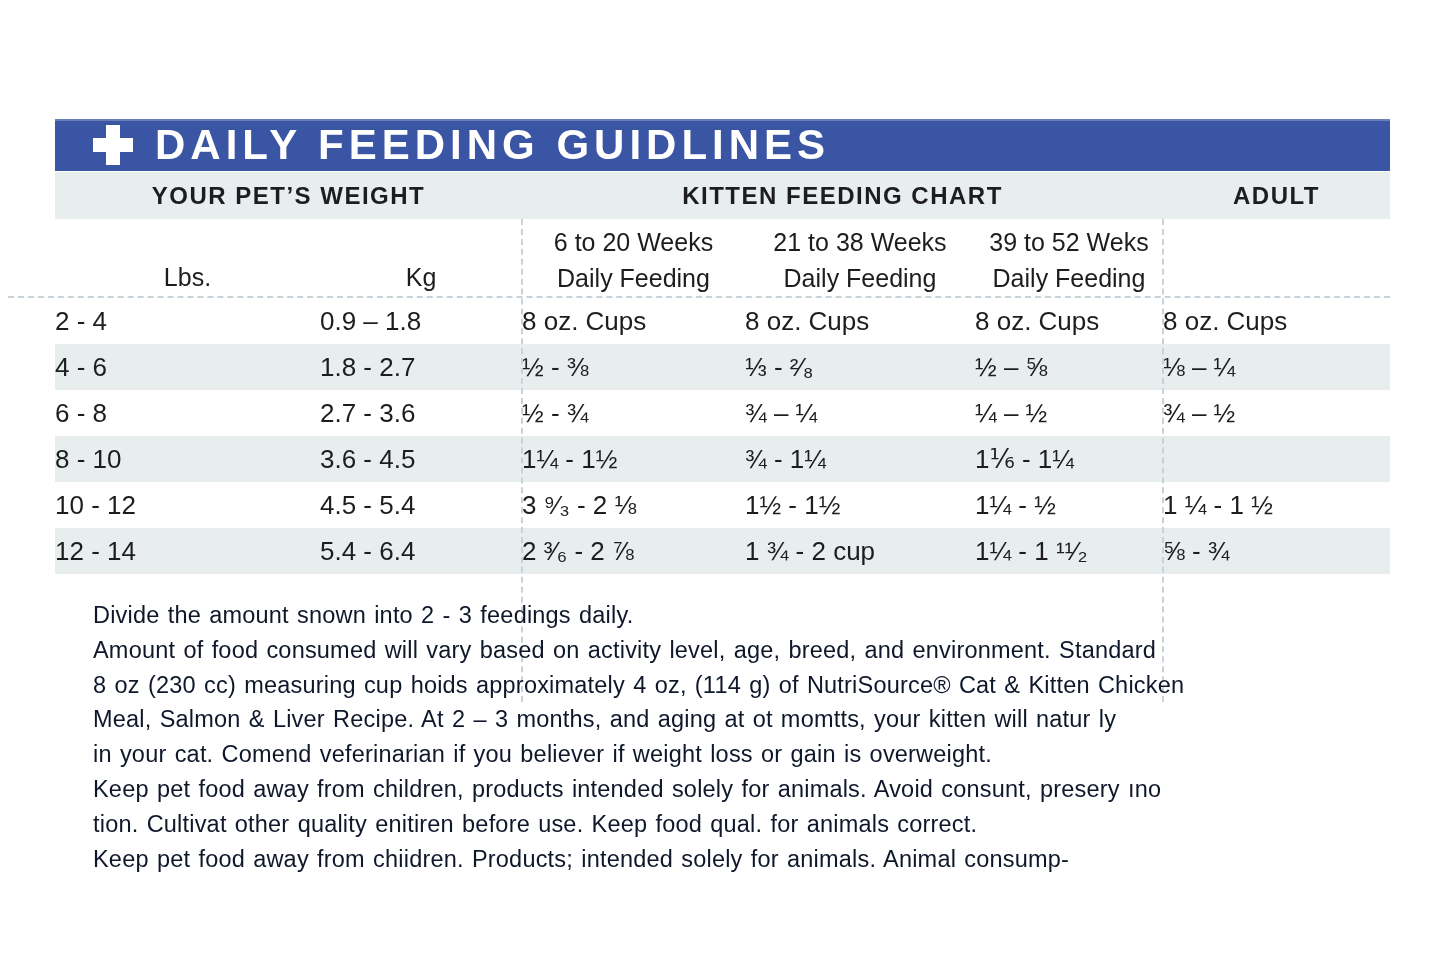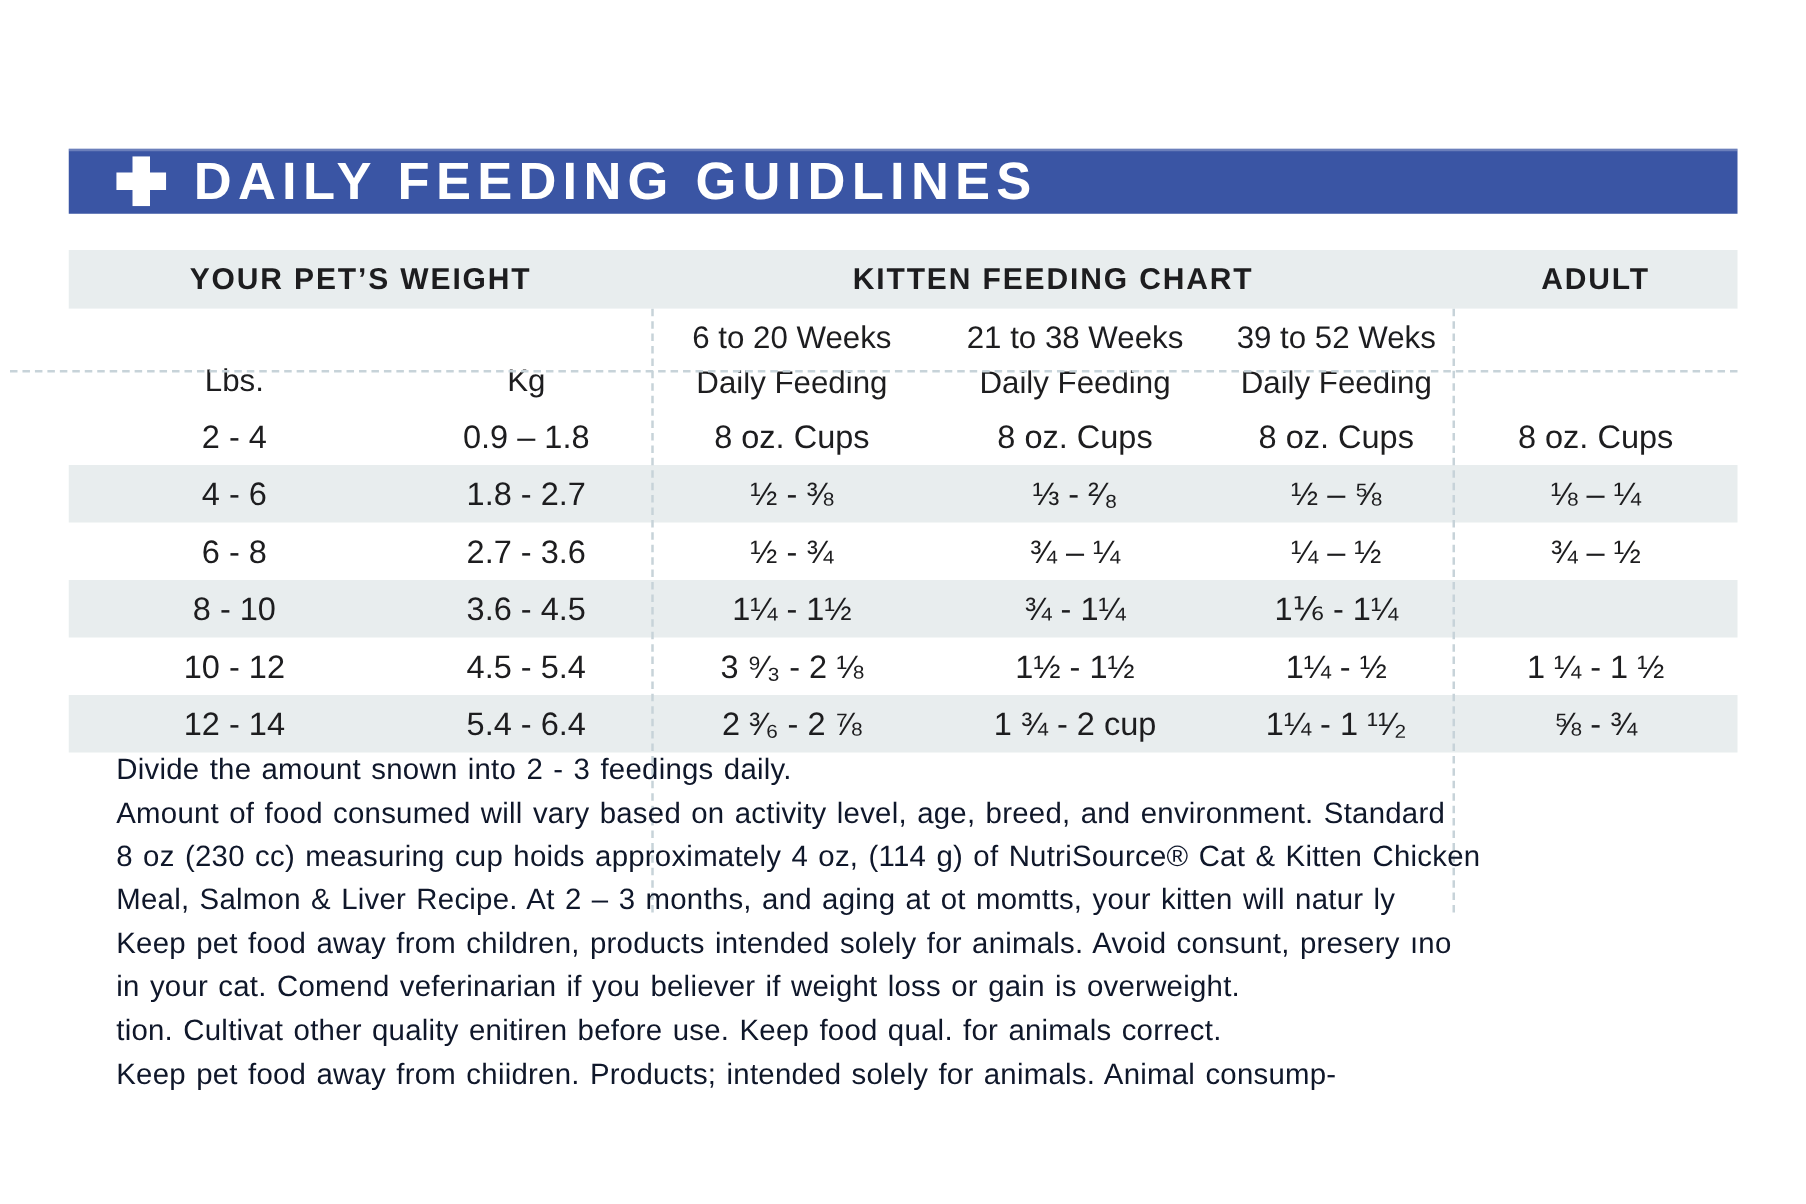--- a/index.html
+++ b/index.html
@@ -13,36 +13,36 @@
     background:#3a55a4;display:flex;align-items:center;
     box-shadow:inset 0 2px 0 rgba(255,255,255,.25);
     margin-top:24px;
   }
   .plus{width:40px;height:40px;margin-left:38px;flex:0 0 auto;}
   .titlebar h1{
     margin:0 0 0 22px;font-size:42px;font-weight:bold;color:#ffffff;
     letter-spacing:5px;white-space:nowrap;
   }
   
-  .table{position:absolute;left:55px;top:172px;width:1335px;margin-top:28px;}
+  .table{position:absolute;left:55px;top:172px;width:1335px;}
   .section-row{
     display:grid;grid-template-columns:467px 641px 227px;height:47px;
     background:#e8edee;align-items:center;text-align:center;
   }
   .section-row .sec{font-weight:bold;font-size:24px;letter-spacing:1.5px;}
   .subheader-row{
     display:grid;grid-template-columns:265px 202px 223px 230px 188px 227px;
     height:79px;background:#ffffff;
   }
   .unitcell{display:flex;align-items:flex-end;justify-content:center;padding-bottom:6px;font-size:25px;}
   .weekcell{display:flex;flex-direction:column;justify-content:flex-end;align-items:center;
     font-size:25px;line-height:36px;padding-bottom:2px;text-align:right;}
   .data-row{
     display:grid;grid-template-columns:265px 202px 223px 230px 188px 227px;
-    height:46px;align-items:center;text-align:center;font-size:26px;
+    height:46px;align-items:center;font-size:26px;
   }
   .data-row.shade{background:#e8edee;}
   .cell{white-space:nowrap;}
   
   .vdash{position:absolute;border-left:2px dashed #c7d3d9;width:0;}
   .vdash.v1{left:466px;top:47px;height:483px;}
   .vdash.v2{left:1107px;top:47px;height:483px;}
   .hdash{
     position:absolute;left:8px;top:296px;width:1382px;height:0;
     border-top:2px dashed #c7d3d9;
@@ -150,19 +150,19 @@
     <div class="vdash v2"></div>
   </div>
 
   <div class="hdash"></div>
 
   <div class="notes">
     <div>Divide the amount snown into 2 - 3 feedings daily.</div>
     <div>Amount of food consumed will vary based on activity level, age, breed, and environment. Standard</div>
     <div>8 oz (230 cc) measuring cup hoids approximately 4 oz, (114 g) of NutriSource® Cat &amp; Kitten Chicken</div>
     <div>Meal, Salmon &amp; Liver Recipe. At 2 – 3 months, and aging at ot momtts, your kitten will natur ly</div>
+    <div>in your cat. Comend veferinarian if you believer if weight loss or gain is overweight.</div>
     <div>Keep pet food away from children, products intended solely for animals. Avoid consunt, presery ıno</div>
-    <div>in your cat. Comend veferinarian if you believer if weight loss or gain is overweight.</div>
     <div>tion. Cultivat other quality enitiren before use. Keep food qual. for animals correct.</div>
     <div>Keep pet food away from chiidren. Products; intended solely for animals. Animal consump-</div>
   </div>
 
 </div>
 
 </body></html>

